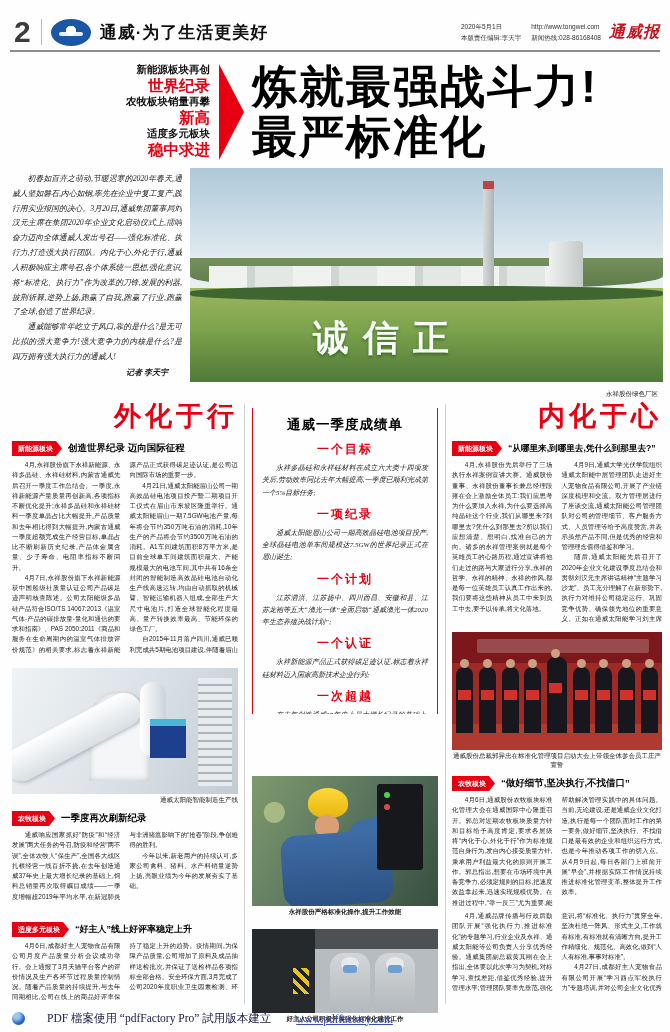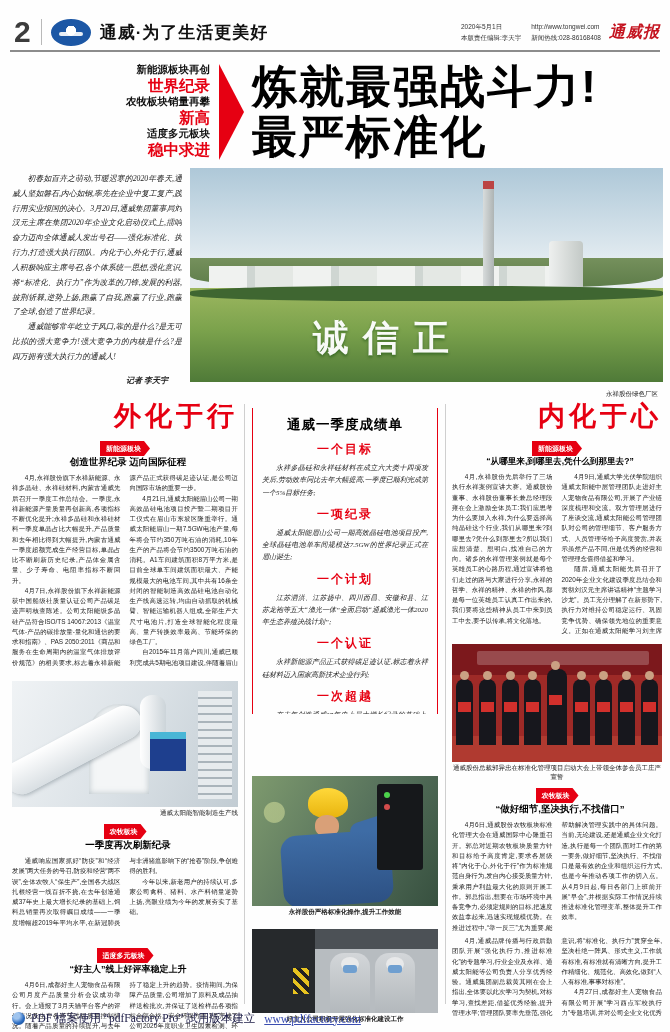--- a/index.html
+++ b/index.html
@@ -21,21 +21,21 @@
   .headline{position:absolute;top:62px;left:92px;display:flex;align-items:flex-start;}
   .kicker{width:118px;text-align:right;line-height:1.12;margin-top:2px;}
   .k-black{font-size:10.5px;font-weight:700;color:#111;}
   .k-red{font-size:15.5px;font-weight:900;color:#e60012;margin:1px 0 2px;}
   .arrow{width:25px;height:96px;background:#e60012;clip-path:polygon(0 0,100% 50%,0 100%);margin:2px 8px 0 9px;flex:0 0 auto;}
   .big-title{font-size:45px;font-weight:900;line-height:1.12;letter-spacing:2px;color:#000;white-space:nowrap;}
   
   .intro{position:absolute;left:12px;top:172px;width:170px;height:218px;font-family:"Liberation Serif",serif;
          font-style:italic;font-size:7.8px;line-height:1.9;text-align:justify;color:#222;overflow:hidden;}
   .intro p{margin:0;text-indent:2em;}
-  .byline{text-align:right;font-weight:700;font-style:italic;margin-top:8px;padding-right:14px;font-size:8px;}
+  .byline{text-align:right;font-weight:700;font-style:italic;margin-top:0;padding-right:14px;font-size:8px;}
   .main-photo{position:absolute;left:190px;top:168px;width:473px;height:214px;overflow:hidden;
               background:linear-gradient(180deg,#aec8d8 0%,#dfe9ef 40%,#e8eef2 45%);}
   .mp-trees{position:absolute;left:0;right:0;top:42%;height:14%;
             background:linear-gradient(180deg,#75905c,#5d7c49);border-radius:0 0 30% 30%/0 0 40% 40%;}
   .mp-buildings{position:absolute;left:4%;right:18%;top:46%;height:12%;
             background:repeating-linear-gradient(90deg,#f0f2f0 0 38px,#cfd6d2 38px 46px,#e4e8e4 46px 84px);}
   .mp-chimney{position:absolute;left:62%;top:6%;width:11px;height:52%;background:linear-gradient(90deg,#d8dcdc,#aeb4b4);}
   .mp-chimney:before{content:"";position:absolute;top:0;left:0;right:0;height:8px;background:#b44;}
   .mp-tank{position:absolute;left:76%;top:34%;width:34px;height:24%;background:linear-gradient(90deg,#eef0ef,#c3c9c6);border-radius:4px;}
   .mp-lawn{position:absolute;left:0;right:0;bottom:0;height:44%;
@@ -45,21 +45,21 @@
              color:rgba(255,255,255,.96);text-shadow:0 2px 3px rgba(0,60,0,.45);}
   .caption{font-size:6.5px;color:#222;}
   .main-caption{position:absolute;top:390px;right:12px;text-align:right;}
   
   .cols{position:absolute;top:398px;left:0;width:670px;height:610px;}
   .vrule{position:absolute;top:6px;bottom:4px;width:1px;background:#cfcfcf;}
   .vr1{left:244px;} .vr2{left:445px;}
   .col{position:absolute;top:0;}
   .col1{left:12px;width:226px;} .col2{left:252px;width:186px;} .col3{left:452px;width:210px;}
   .sec-title{font-size:27px;font-weight:900;color:#e60012;text-align:right;letter-spacing:4px;margin:0 0 7px;}
-  .art-head{display:flex;align-items:center;margin:6px 0 4px;flex-direction:column;}
+  .art-head{display:flex;align-items:center;margin:6px 0 4px;}
   .badge{background:#e60012;color:#fff;font-size:7px;font-weight:700;padding:2.5px 9px 2.5px 6px;white-space:nowrap;
          clip-path:polygon(0 0,calc(100% - 6px) 0,100% 50%,calc(100% - 6px) 100%,0 100%);flex:0 0 auto;}
   .art-title{font-size:9.5px;font-weight:900;margin-left:6px;white-space:nowrap;color:#000;}
   .art-body{column-count:2;column-gap:9px;font-size:6.4px;line-height:1.6;text-align:justify;color:#222;overflow:hidden;}
   .art-body p{margin:0;text-indent:2em;}
   .b1{height:204px;} .b2{height:86px;} .b3{height:70px;}
   .b4{height:168px;} .b5{height:116px;} .b6{height:90px;}
   .fig-caption{text-align:right;font-size:6.5px;color:#222;margin:2px 0 0;}
   .fig-caption.center{text-align:center;font-weight:700;}
   
@@ -98,21 +98,21 @@
   .st-person{width:17px;height:100%;border-radius:8px 8px 0 0;background:#17171d;position:relative;}
   .st-person:before{content:"";position:absolute;left:4px;top:-8px;width:9px;height:9px;border-radius:50%;background:#caa183;}
   .st-person:after{content:"";position:absolute;left:2px;top:34%;width:13px;height:10px;background:#d2302c;}
   .st-center{height:116%;width:20px;}
   
   .scorecard{border-left:1px solid #e60012;border-right:1px solid #e60012;padding:6px 9px 8px;margin-top:10px;height:292px;overflow:hidden;}
   .sc-title{font-size:13.5px;font-weight:900;text-align:center;color:#000;margin:2px 0 4px;letter-spacing:1px;}
   .sc-head{font-size:12px;font-weight:900;color:#e60012;text-align:center;margin:7px 0 4px;letter-spacing:2px;}
   .sc-body{font-family:"Liberation Serif",serif;font-style:italic;font-size:7px;line-height:1.75;text-align:justify;text-indent:2em;color:#222;margin:0;}
   
-  .pdf-footer{position:absolute;left:12px;top:1011px;display:flex;align-items:center;gap:6px;
+  .pdf-footer{position:absolute;left:12px;top:1011px;display:flex;align-items:center;gap:22px;
               font-family:"Liberation Serif",serif;font-size:11.5px;color:#20204a;}
   .pdf-icon{width:13px;height:13px;border-radius:50%;flex:0 0 auto;
             background:radial-gradient(circle at 35% 30%,#9fc4ee 0 25%,#2a6bc0 60%,#16407e 100%);}
   .pdf-link{color:#3a4db0;margin-left:3px;}
 </style>
 </head>
 <body>
 
 <div class="page">
 

